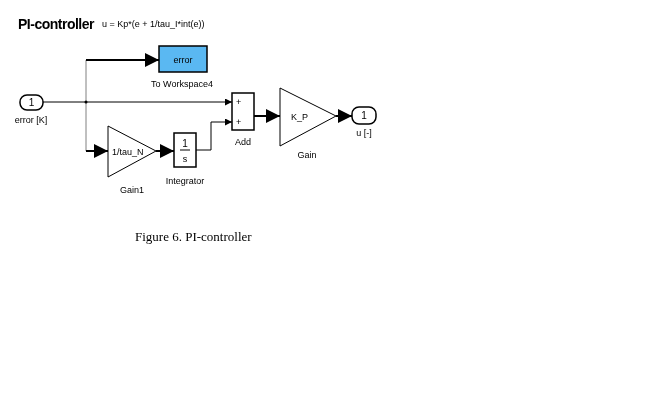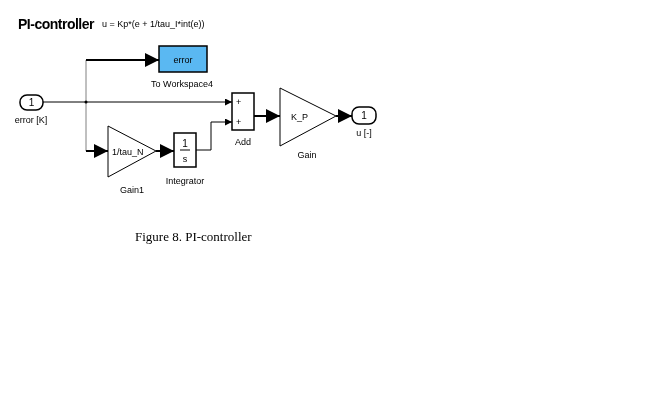--- a/index.html
+++ b/index.html
@@ -83,13 +83,13 @@
   </g>
   <text x="307" y="158" text-anchor="middle" class="lbl">Gain</text>
 
   <g>
     <rect x="352" y="107" width="24" height="17" rx="7" ry="7" fill="#fff" stroke="#000" stroke-width="1.5"></rect>
     <text x="364" y="119" text-anchor="middle" class="blk-text">1</text>
   </g>
   <text x="364" y="136" text-anchor="middle" class="lbl">u [-]</text>
 </svg>
 
-<div class="caption">Figure 8. PI-controller</div>
+<div class="caption">Figure 6. PI-controller</div>
 
 </body></html>

